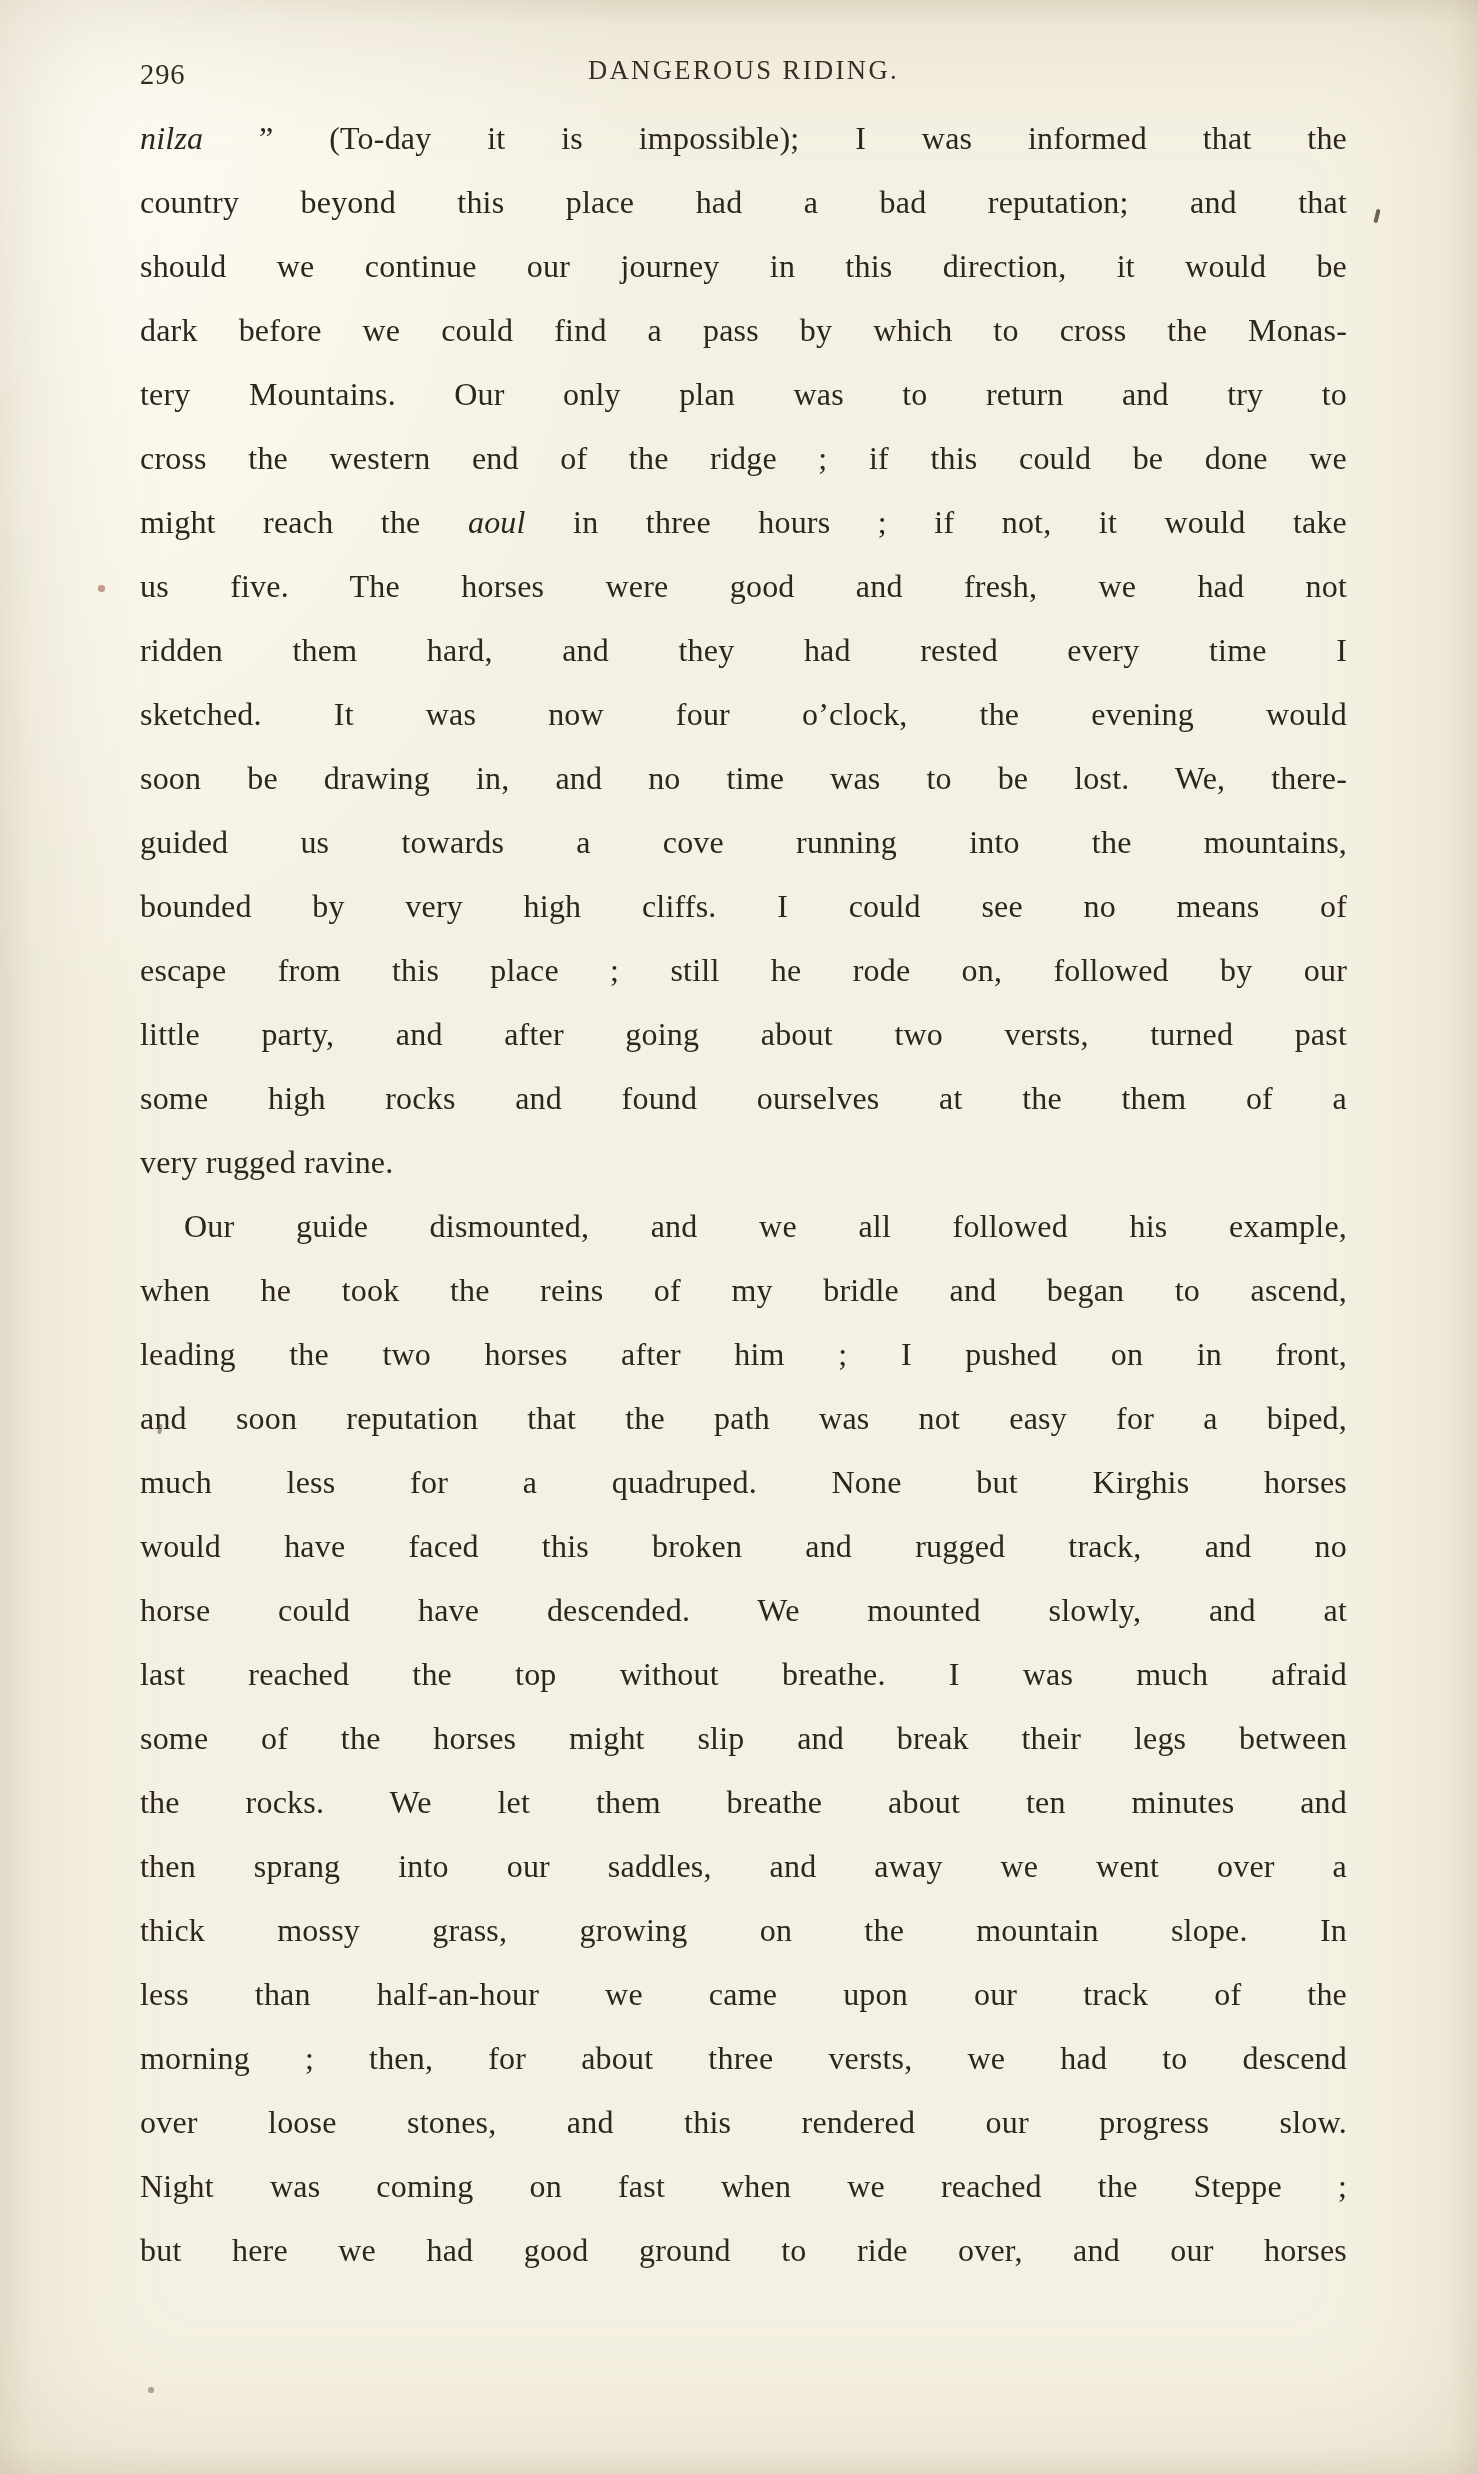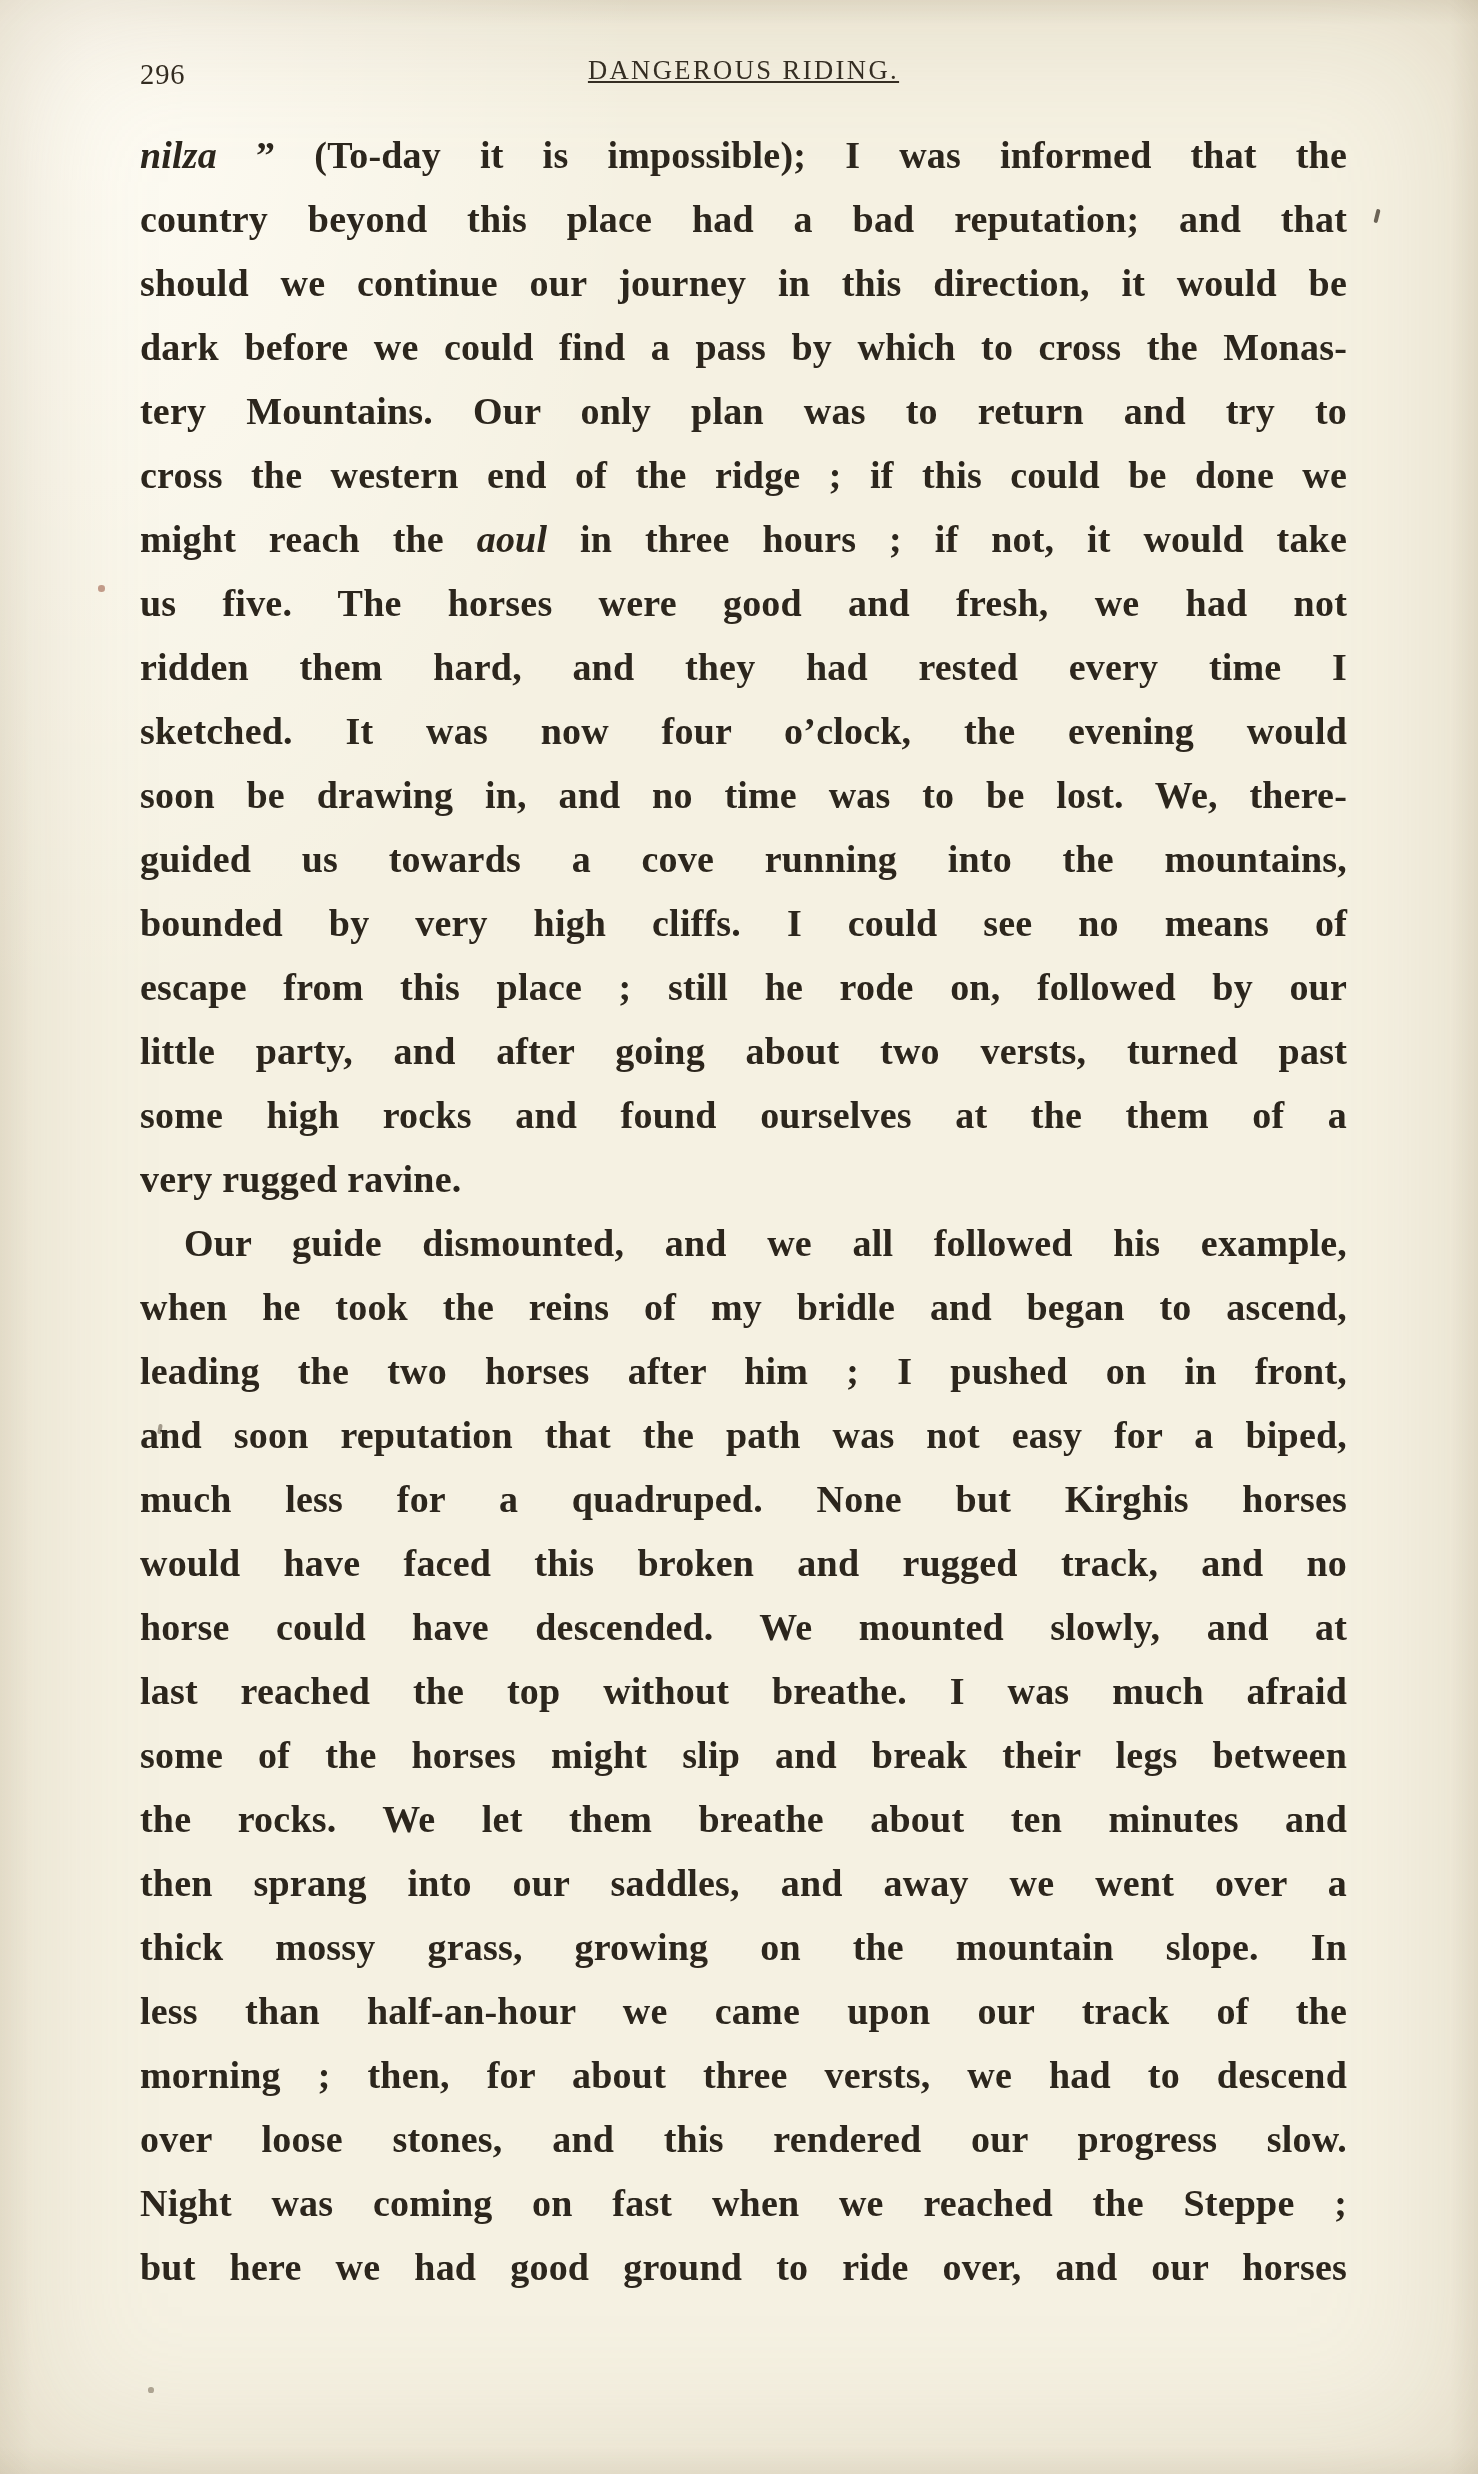--- a/index.html
+++ b/index.html
@@ -33,30 +33,28 @@
     top: 3.8px;
     font-size: 28.5px;
     letter-spacing: 0.9px;
     color: #332c21;
   }
   .running-head {
     text-align: center;
     font-size: 26.6px;
     letter-spacing: 2.4px;
     color: #352e23;
-    text-decoration: underline;
   }
   .text-block {
     position: absolute;
     left: 140px;
-    top: 123px;
+    top: 106px;
     width: 1207px;
-    font-size: 38px;
+    font-size: 32px;
     letter-spacing: 0.2px;
-    font-weight: bold;
   }
   .line {
     line-height: 64px;
     height: 64px;
     text-align: justify;
     text-align-last: justify;
     -moz-text-align-last: justify;
     white-space: normal;
   }
   .line.last {

